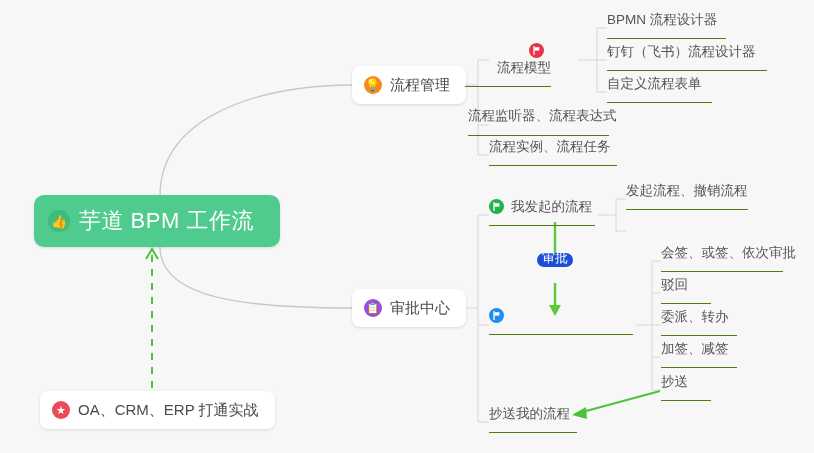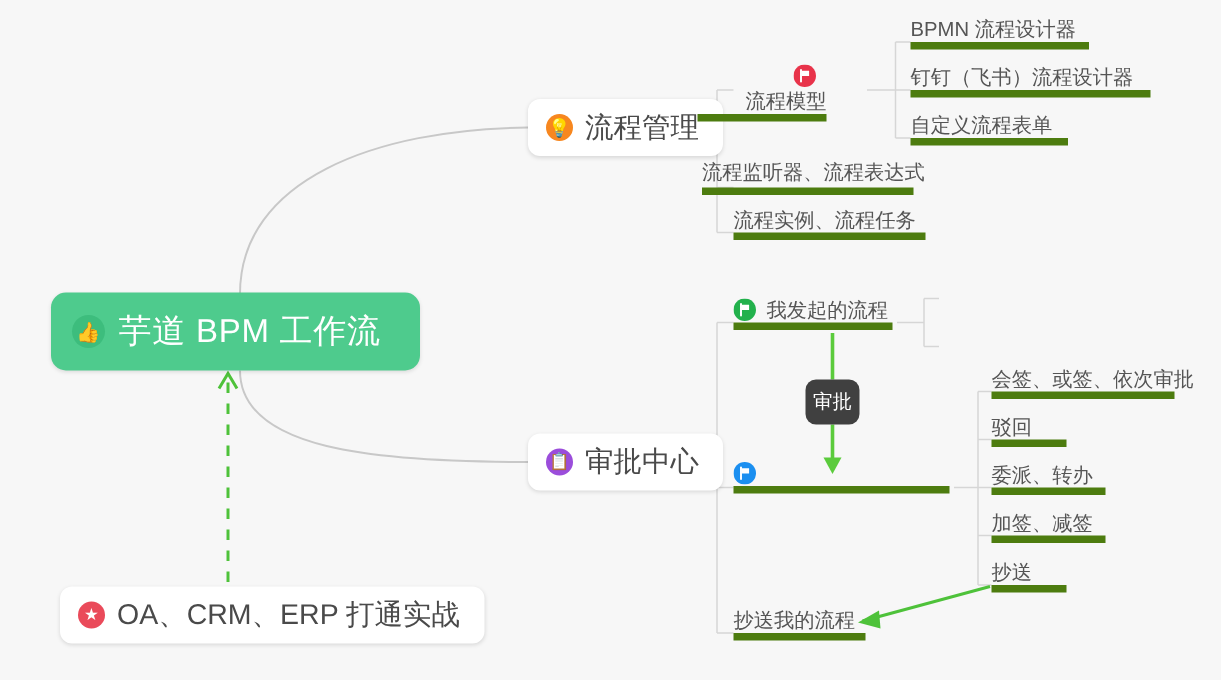--- a/index.html
+++ b/index.html
@@ -26,32 +26,32 @@
     color:#ffffff;font-size:22px;letter-spacing:.5px;margin-left:9px;
     white-space:nowrap;
   }
 
   
   .card{
     background:#ffffff;border-radius:8px;height:38px;
     padding:0 16px 0 12px;
     box-shadow:0 1px 3px rgba(0,0,0,.13);
   }
-  .card .label{font-size:19px;color:#4a4a4a;margin-left:8px;white-space:nowrap;}
+  .card .label{font-size:15px;color:#4a4a4a;margin-left:8px;white-space:nowrap;}
 
   #n-liucheng-guanli{left:352px;top:66px;}
   #n-shenpi-zhongxin{left:352px;top:289px;}
   #n-oa-crm-erp{left:40px;top:391px;}
 
   
   .plain{
     position:absolute;display:flex;align-items:flex-end;
     box-sizing:border-box;
-    border-bottom:5px solid #4d7c0f;
-    padding-bottom:0;
+    border-bottom:1px solid #4d7c0f;
+    padding-bottom:10px;
     white-space:nowrap;
     text-align:right;
   }
   .plain .label{font-size:13.5px;color:#555555;line-height:17px;}
   .plain .ficon{margin-right:7px;margin-bottom:1px;}
 
   
   .ic{display:inline-block;border-radius:50%;position:relative;flex:0 0 auto;}
   .ic-22{width:22px;height:22px;}
   .ic-18{width:18px;height:18px;}
@@ -88,23 +88,23 @@
   
   .ic-flag .glyph{
     position:absolute;left:0;top:0;width:100%;height:100%;
     display:flex;align-items:center;justify-content:center;
   }
   .ic-flag svg{display:block;}
 
   
   #badge-shenpi{
     position:absolute;left:537px;top:253px;
-    width:36px;height:30px;
-    background:#404040;border-radius:7px;
-    display:flex;align-items:center;justify-content:center;
+    width:36px;height:14px;
+    background:#1d4ed8;border-radius:7px;
+    display:flex;align-items:flex-end;justify-content:center;
   }
   #badge-shenpi .label{color:#ffffff;font-size:13px;white-space:nowrap;}
 </style>
 </head>
 <body>
 
 <div id="canvas">
 
   <svg class="links" viewBox="0 0 814 453">
     <g fill="none" stroke="#c8c8c8" stroke-width="1.3">
@@ -239,20 +239,23 @@
           <path d="M5.4 4.2 h5 v3.4 h-5 z" fill="#ffffff"></path>
         </svg>
       </span>
     </span>
   </div>
 
   <div class="plain" style="left:489px;top:405px;width:88px;">
     <span class="label">抄送我的流程</span>
   </div>
 
+  <div class="plain" style="left:626px;top:182px;width:122px;">
+    <span class="label">发起流程、撤销流程</span>
+  </div>
 
   <div class="plain" style="left:661px;top:244px;width:122px;">
     <span class="label">会签、或签、依次审批</span>
   </div>
   <div class="plain" style="left:661px;top:276px;width:50px;">
     <span class="label">驳回</span>
   </div>
   <div class="plain" style="left:661px;top:308px;width:76px;">
     <span class="label">委派、转办</span>
   </div>

